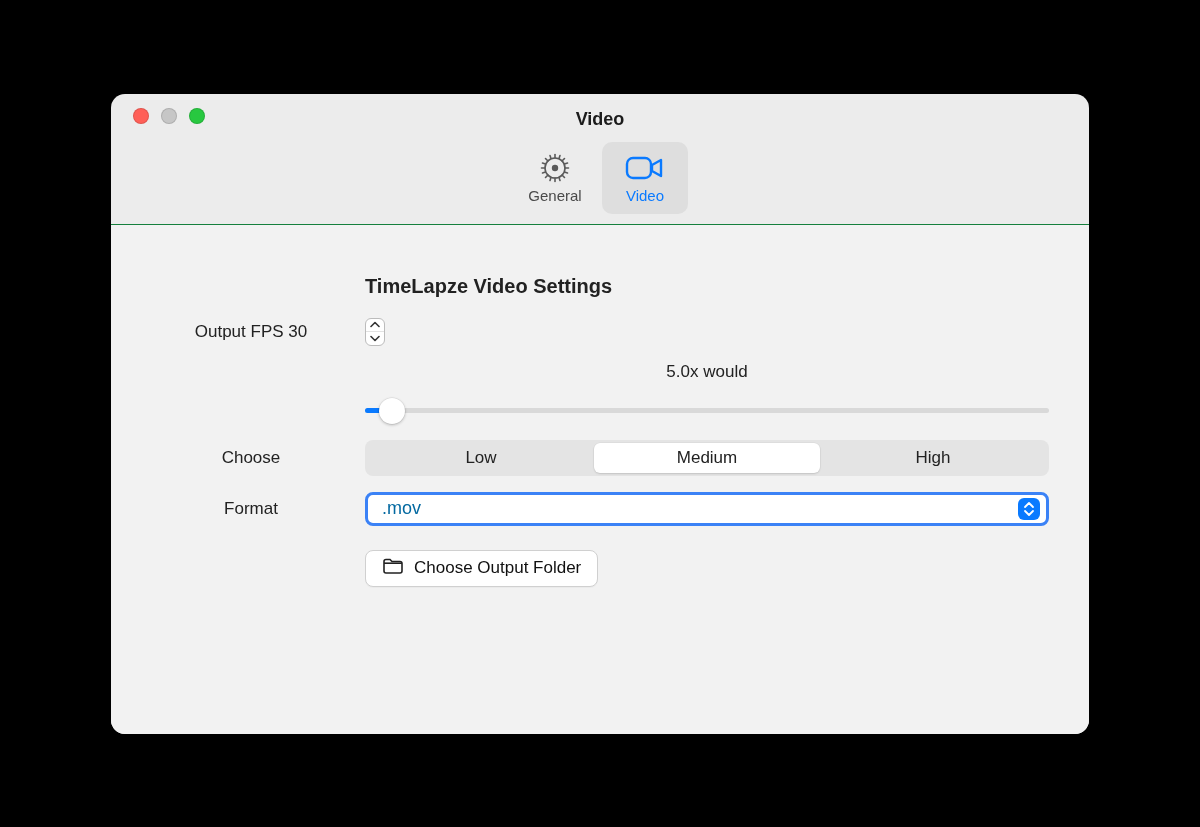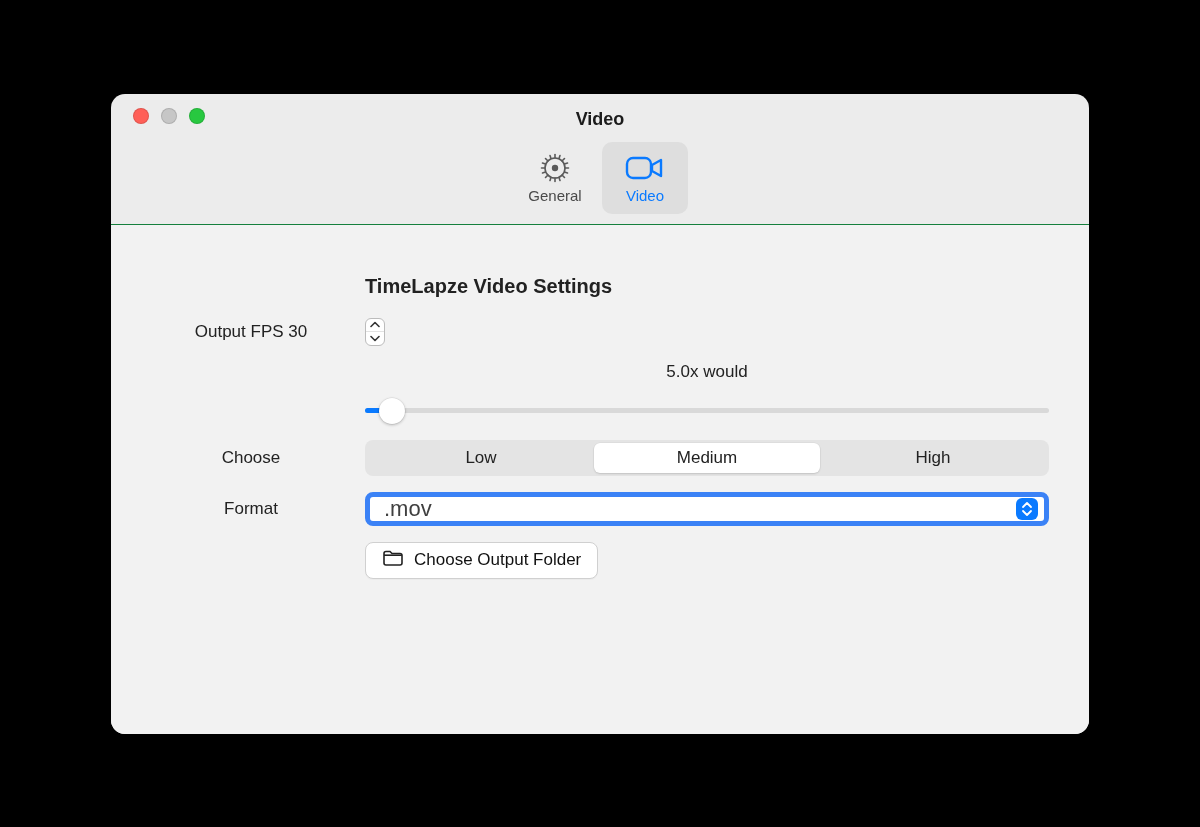--- a/index.html
+++ b/index.html
@@ -140,35 +140,36 @@
   }
   .segmented .seg {
     flex:1; display:flex; align-items:center; justify-content:center;
     font-size:17px; color:#222; border-radius:6px;
   }
   .segmented .seg.selected {
     background:#fff; box-shadow: 0 1px 2px rgba(0,0,0,0.12), 0 0 0 0.5px rgba(0,0,0,0.05);
   }
   
   .popup {
-    height: 34px; background:#fff; border:5px solid #3b82f6; border-radius:8px;
+    height: 34px; background:#fff; border:3px solid #3b82f6; border-radius:8px;
     display:flex; align-items:center; padding: 0 6px 0 14px; justify-content:space-between;
-    font-size:22px; color:#404040;
+    font-size:18px; color:#0369a1;
   }
   .popup-caret {
     width:22px; height:22px; background:#0a7aff; border-radius:6px;
     display:flex; flex-direction:column; align-items:center; justify-content:center; gap:0px;
   }
   .popup-caret svg { display:block;}
   
   .btn {
     display:inline-flex; align-items:center; gap:10px;
     background:#fff; border:1px solid #d0d0d0; border-radius:8px;
     padding: 6px 16px; font-size:17px; color:#111;
     box-shadow: 0 1px 1px rgba(0,0,0,0.03);
+    margin-top: 8px;
   }
 </style>
 </head>
 <body>
 
 <div class="window">
 
   <div class="titlebar">
     <div class="traffic-lights">
       <div class="tl close"></div>

